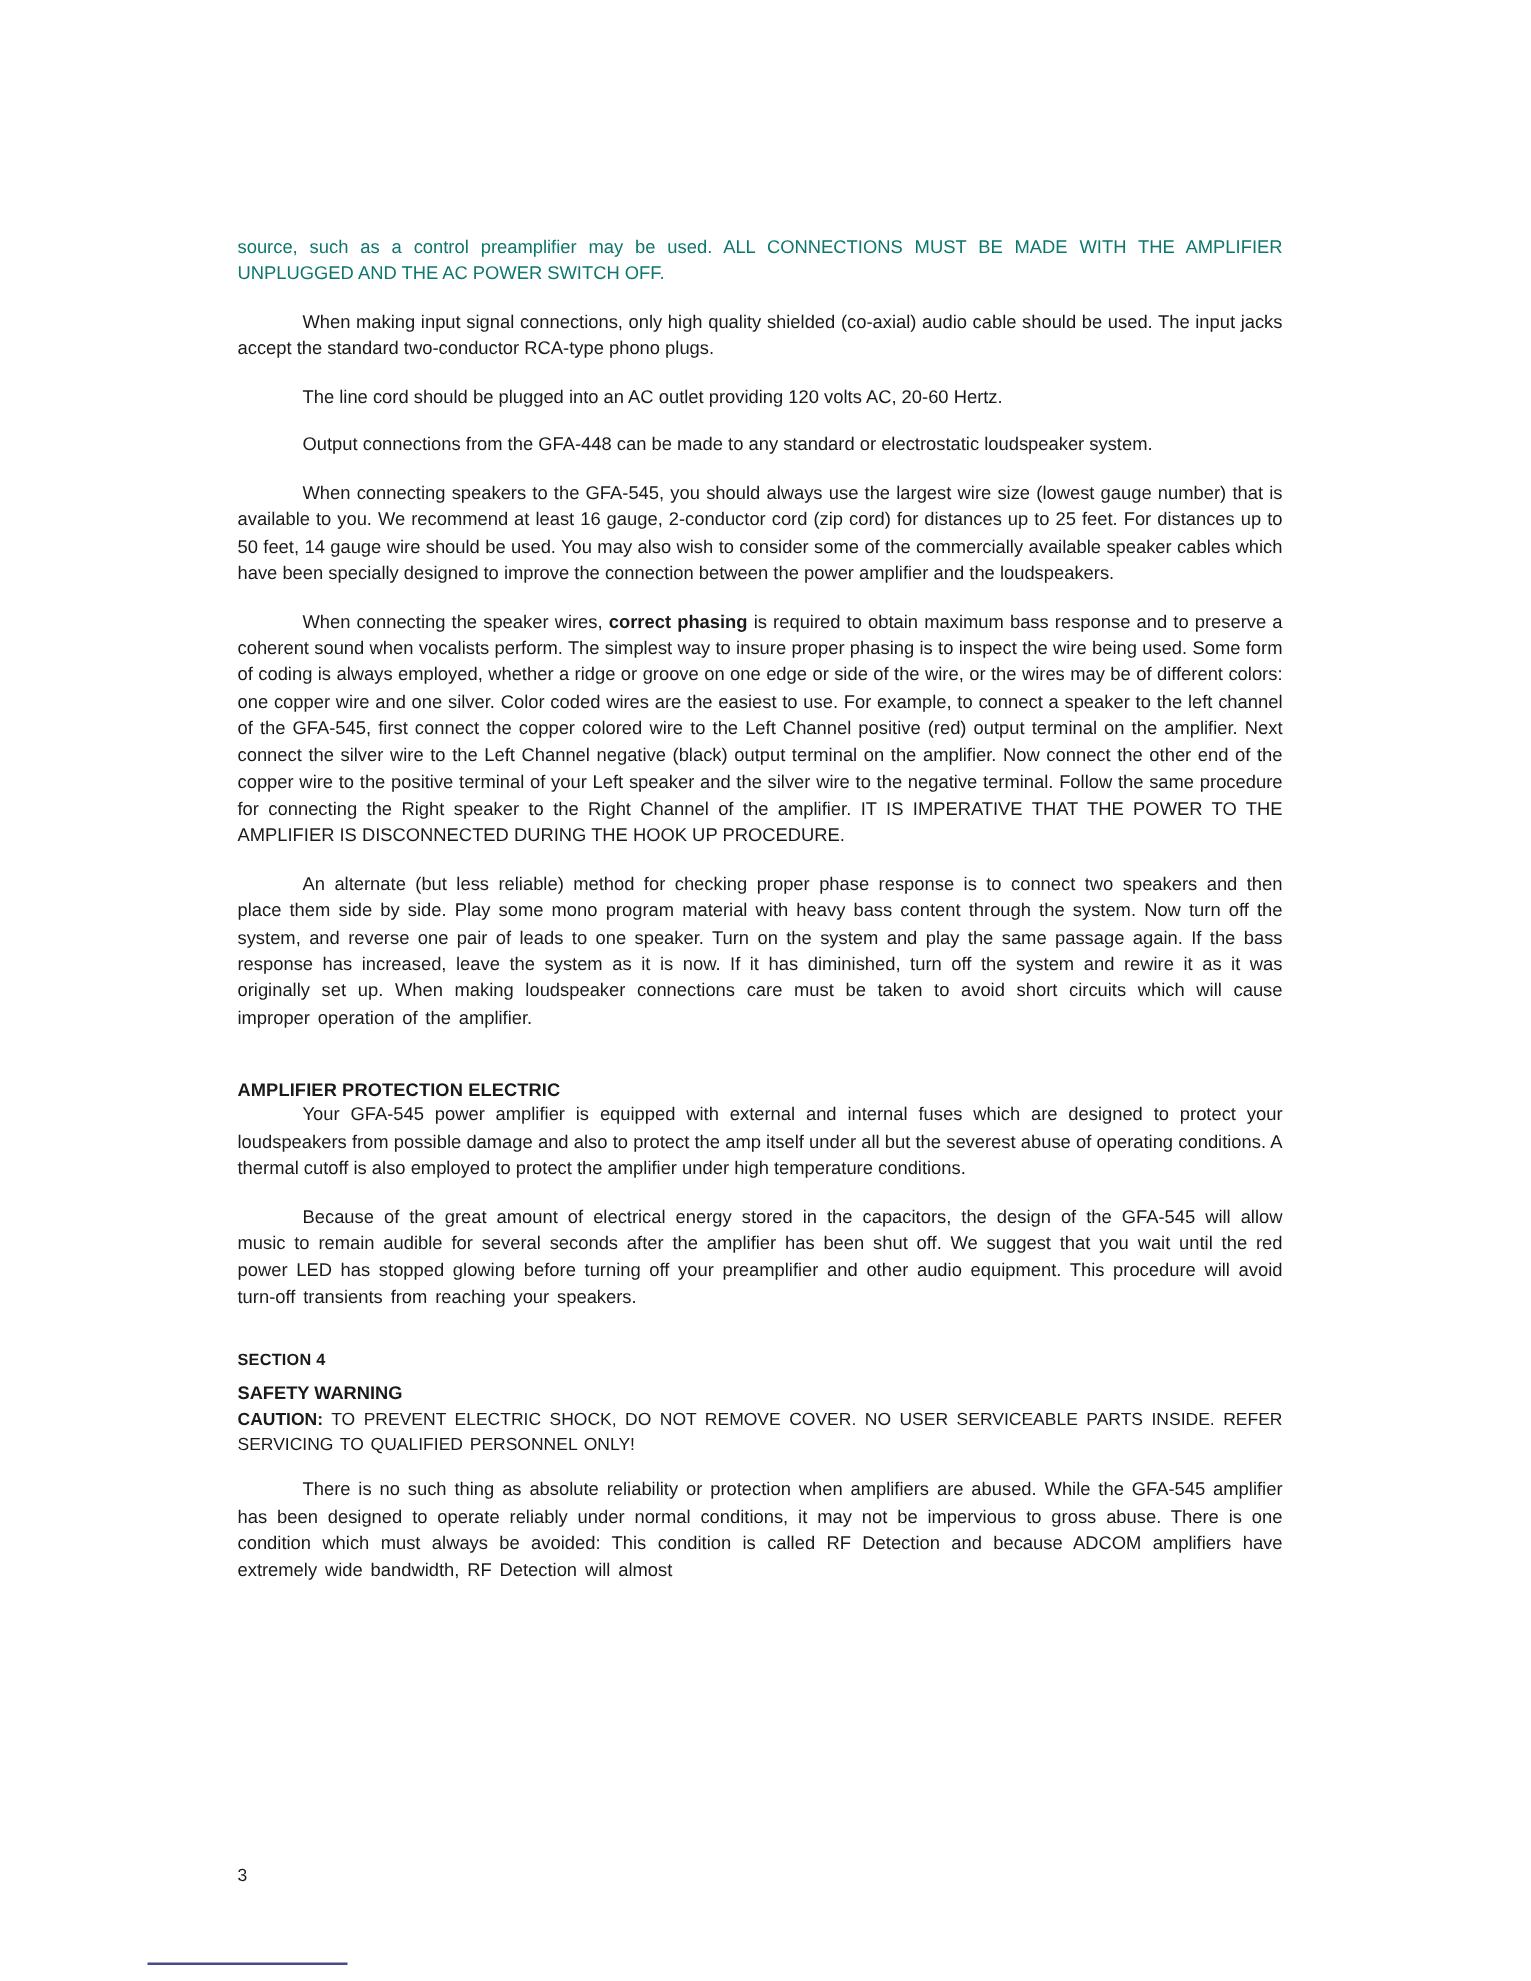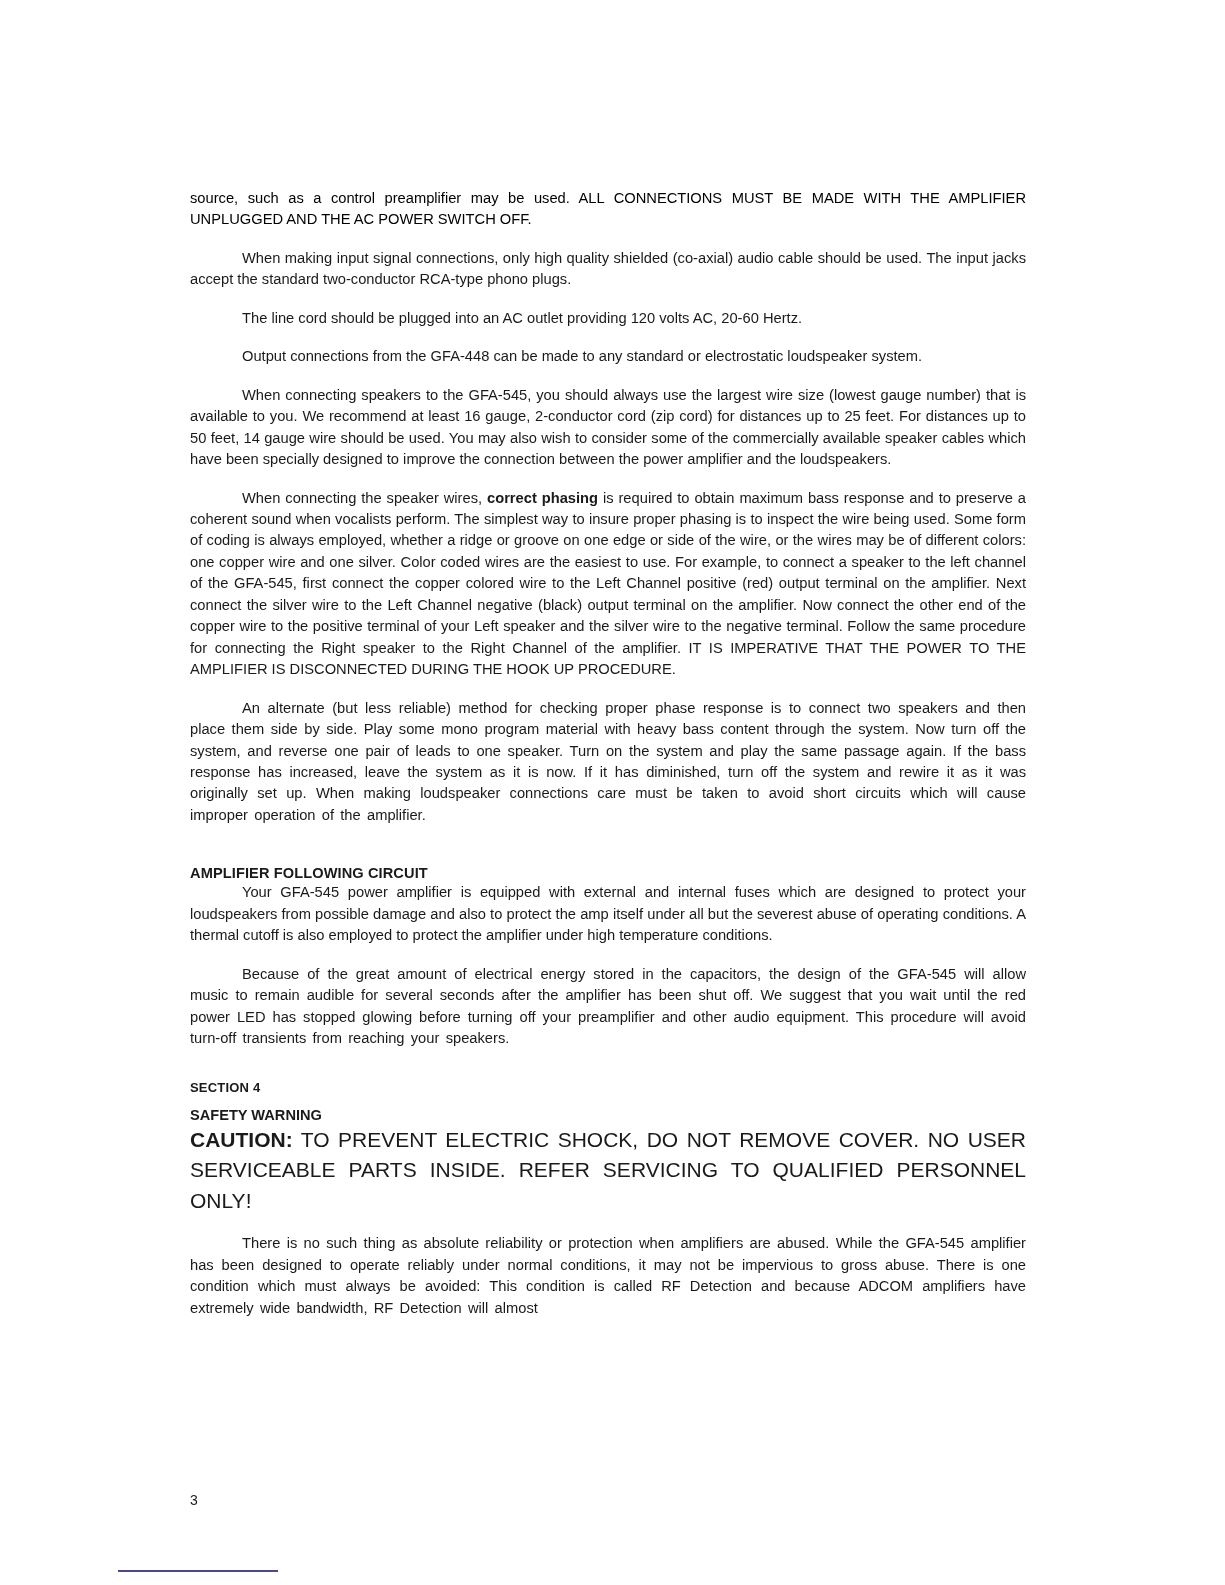--- a/index.html
+++ b/index.html
@@ -41,42 +41,42 @@
     text-align: justify;
     text-indent: 52px;
   }
   p.para.noindent {
     text-indent: 0;
   }
   p.para.j-stretch {
     word-spacing: 2.2px;
   }
   p.para.faded {
-    color: #000000;
+    color: #0f766e;
   }
   .heading {
     margin: 0 0 1px 0;
     font-size: 14.6px;
     font-weight: bold;
     letter-spacing: 0.1px;
   }
   .section-title {
     margin: 0 0 2px 0;
     font-size: 13px;
     font-weight: bold;
     letter-spacing: 0.2px;
   }
   .sub-head {
     margin: 12px 0 2px 0;
     font-size: 14.6px;
     font-weight: bold;
   }
   .caution-block {
     margin: 0 0 17px 0;
-    font-size: 21px;
+    font-size: 14px;
     line-height: 1.46;
     text-align: justify;
     word-spacing: 1.5px;
   }
   .caution-block .lbl {
     font-weight: bold;
   }
   .spacer-md { height: 22px; }
   .bold-inline { font-weight: bold; }
   .section4-wrap { margin-top: 30px; }
@@ -113,21 +113,21 @@
     <p class="para">Output connections from the GFA-448 can be made to any standard or electrostatic loudspeaker system.</p>
 
     <p class="para">When connecting speakers to the GFA-545, you should always use the largest wire size (lowest gauge number) that is available to you. We recommend at least 16 gauge, 2-conductor cord (zip cord) for distances up to 25 feet. For distances up to 50 feet, 14 gauge wire should be used. You may also wish to consider some of the commercially available speaker cables which have been specially designed to improve the connection between the power amplifier and the loudspeakers.</p>
 
     <p class="para"><span>When connecting the speaker wires, </span><span class="bold-inline">correct phasing</span><span> is required to obtain maximum bass response and to preserve a coherent sound when vocalists perform. The simplest way to insure proper phasing is to inspect the wire being used. Some form of coding is always employed, whether a ridge or groove on one edge or side of the wire, or the wires may be of different colors: one copper wire and one silver. Color coded wires are the easiest to use. For example, to connect a speaker to the left channel of the GFA-545, first connect the copper colored wire to the Left Channel positive (red) output terminal on the amplifier. Next connect the silver wire to the Left Channel negative (black) output terminal on the amplifier. Now connect the other end of the copper wire to the positive terminal of your Left speaker and the silver wire to the negative terminal. Follow the same procedure for connecting the Right speaker to the Right Channel of the amplifier. IT IS IMPERATIVE THAT THE POWER TO THE AMPLIFIER IS DISCONNECTED DURING THE HOOK UP PROCEDURE.</span></p>
 
     <p class="para j-stretch">An alternate (but less reliable) method for checking proper phase response is to connect two speakers and then place them side by side. Play some mono program material with heavy bass content through the system. Now turn off the system, and reverse one pair of leads to one speaker. Turn on the system and play the same passage again. If the bass response has increased, leave the system as it is now. If it has diminished, turn off the system and rewire it as it was originally set up. When making loudspeaker connections care must be taken to avoid short circuits which will cause improper operation of the amplifier.</p>
 
     <div class="spacer-md"></div>
 
-    <h3 class="heading">AMPLIFIER FOLLOWING CIRCUIT</h3>
+    <h3 class="heading">AMPLIFIER PROTECTION ELECTRIC</h3>
 
     <p class="para">Your GFA-545 power amplifier is equipped with external and internal fuses which are designed to protect your loudspeakers from possible damage and also to protect the amp itself under all but the severest abuse of operating conditions. A thermal cutoff is also employed to protect the amplifier under high temperature conditions.</p>
 
     <p class="para j-stretch">Because of the great amount of electrical energy stored in the capacitors, the design of the GFA-545 will allow music to remain audible for several seconds after the amplifier has been shut off. We suggest that you wait until the red power LED has stopped glowing before turning off your preamplifier and other audio equipment. This procedure will avoid turn-off transients from reaching your speakers.</p>
 
     <div class="section4-wrap">
       <h2 class="section-title">SECTION 4</h2>
       <h3 class="sub-head">SAFETY WARNING</h3>
 
       <div class="caution-block"><span class="lbl">CAUTION:</span><span> TO PREVENT ELECTRIC SHOCK, DO NOT REMOVE COVER. NO USER SERVICEABLE PARTS INSIDE. REFER SERVICING TO QUALIFIED PERSONNEL ONLY!</span></div>

